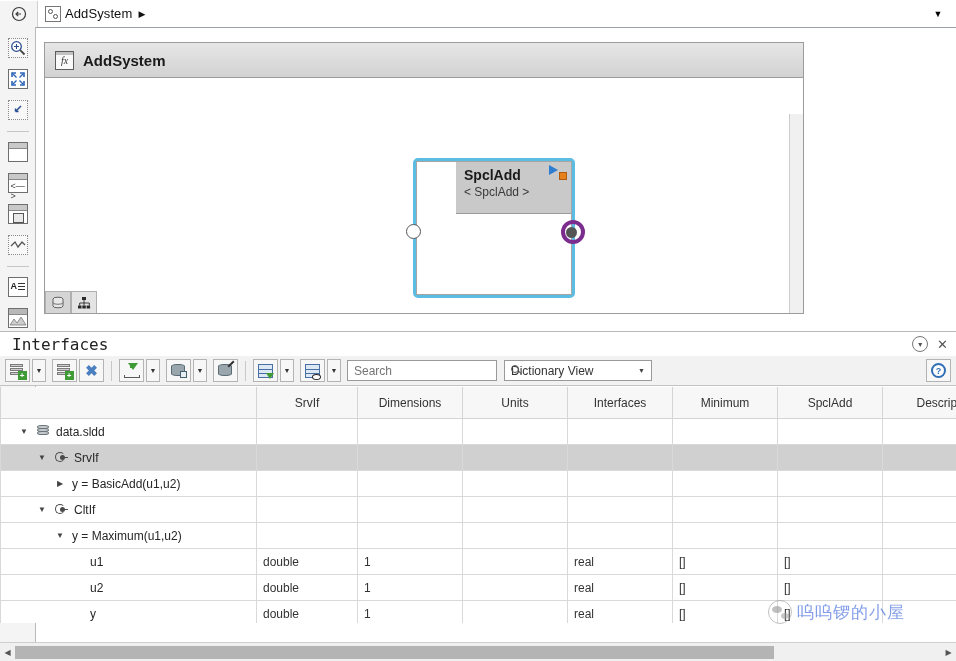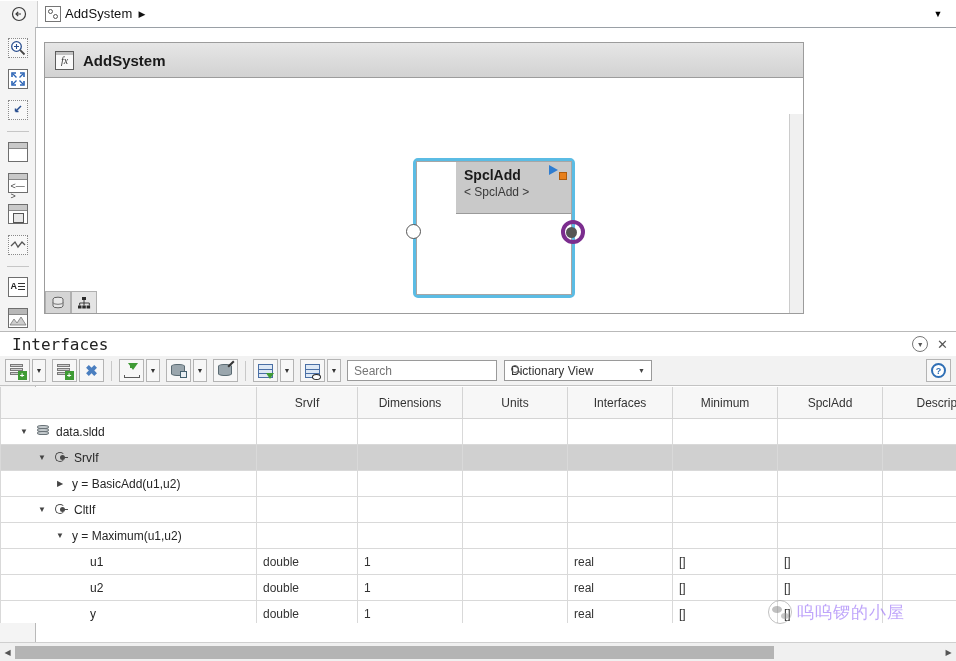--- a/index.html
+++ b/index.html
@@ -686,21 +686,21 @@
   .wm-logo::before, .wm-logo::after {
     content: "";
     position: absolute;
     background: #8d8d8d;
     border-radius: 50%;
   }
   .wm-logo::before { width: 10px; height: 7px; left: 3px; top: 5px; }
   .wm-logo::after  { width: 8px; height: 6px; right: 2px; bottom: 4px; background: #9c9c9c; }
   .wm-text {
     font-size: 17px;
-    color: #8b5cf6;
+    color: #1d4ed8;
     font-family: "DejaVu Sans", sans-serif;
     letter-spacing: 1px;
     white-space: nowrap;
     text-align: center;
   }
 </style>
 </head>
 <body>
 
 <div id="app">

